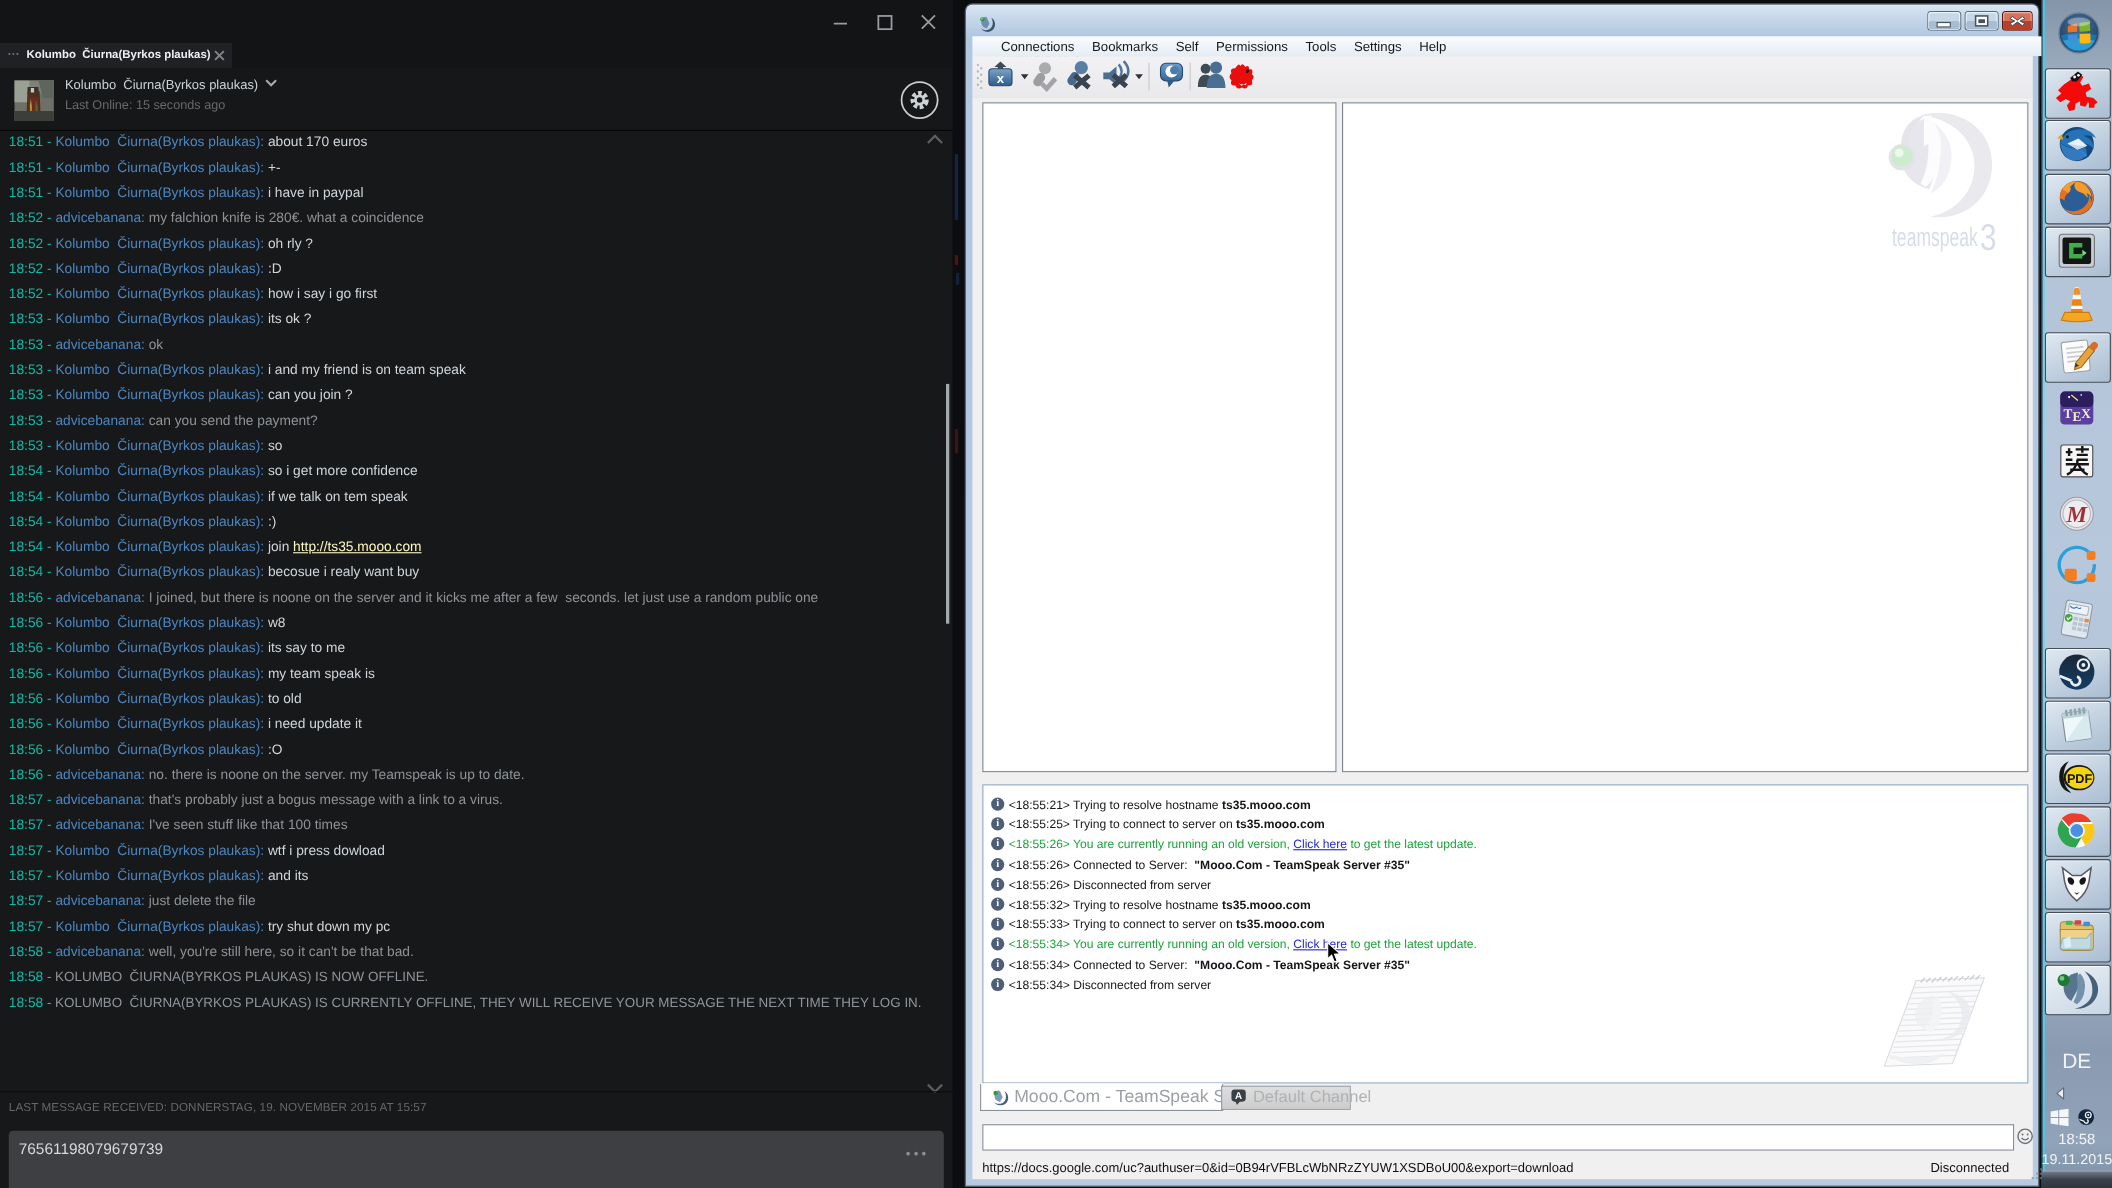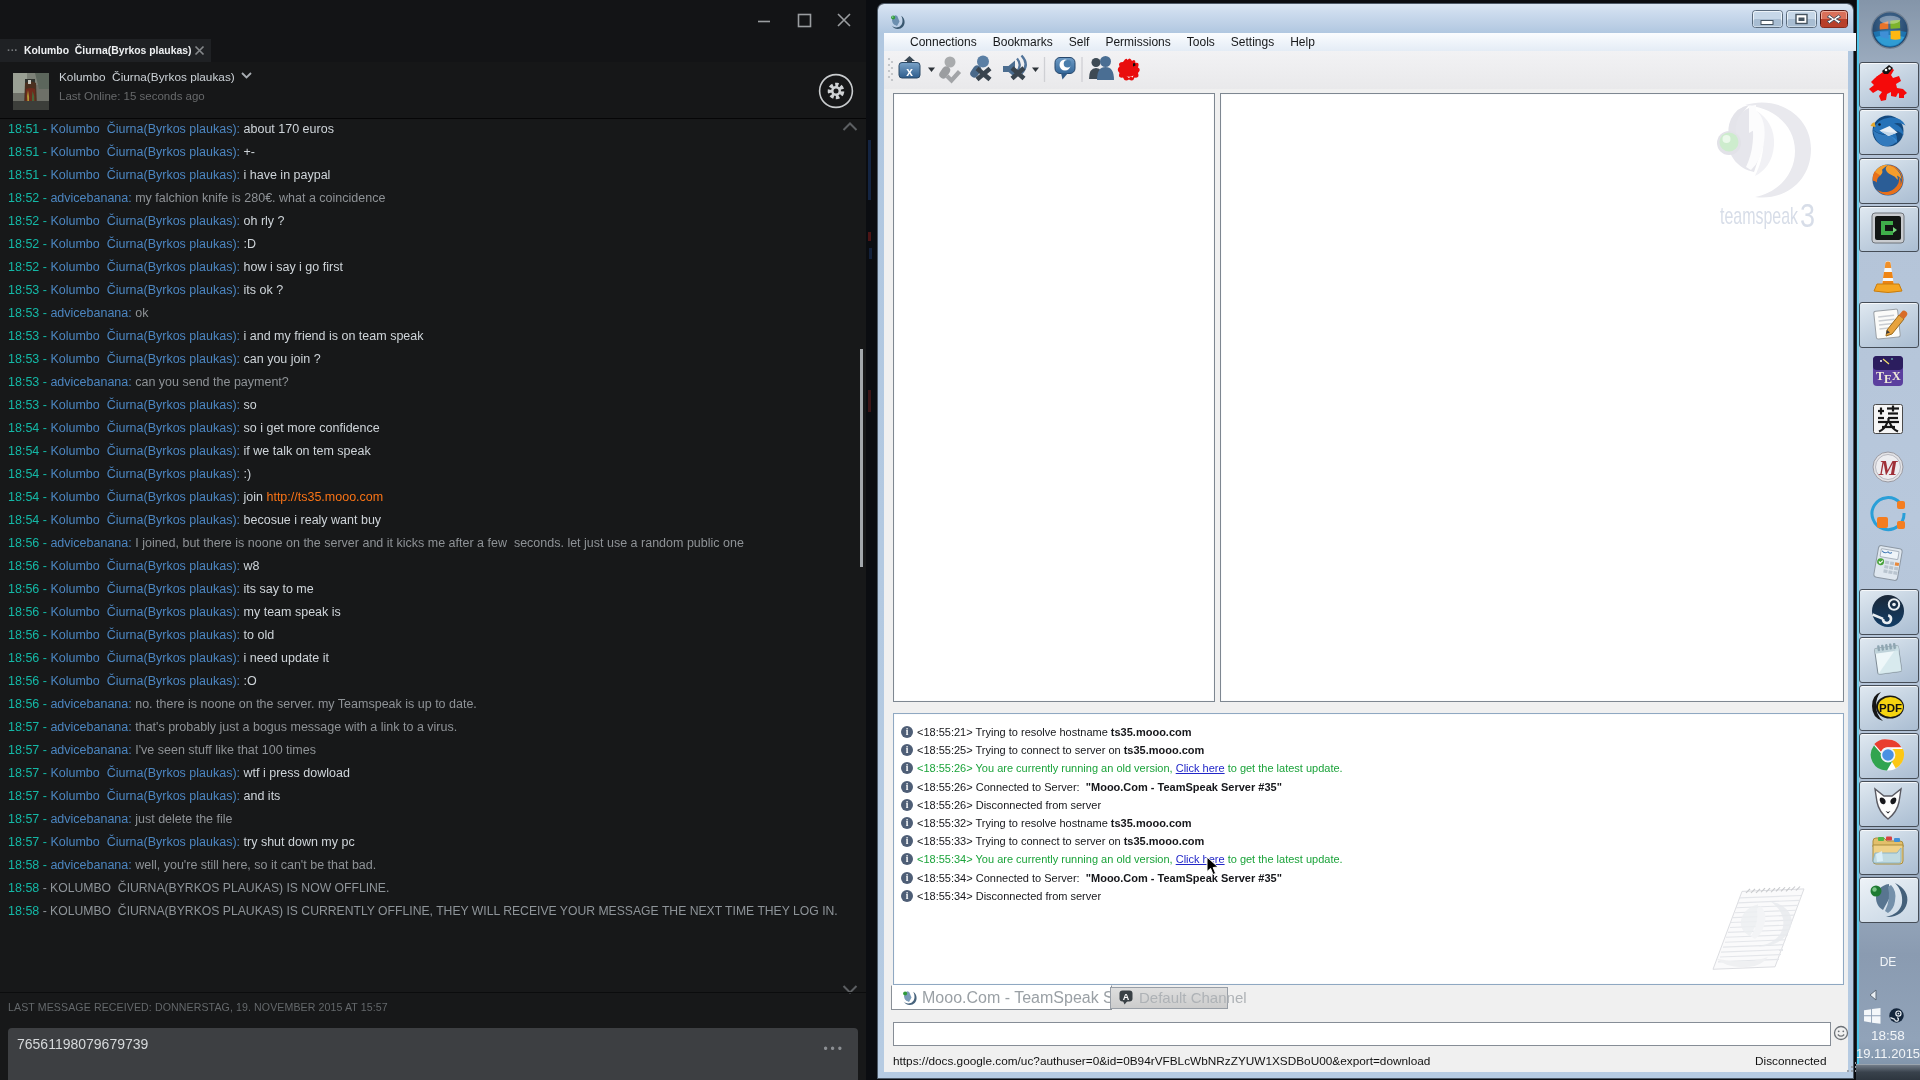--- a/index.html
+++ b/index.html
@@ -16,21 +16,21 @@
 #hdr{position:absolute;left:0;top:62px;width:866px;height:56px;background:#161718;border-bottom:1px solid #060607;}
 #ava{position:absolute;left:13px;top:11px;width:36px;height:37px;}
 #hname{position:absolute;left:59px;top:8px;font-size:11.8px;color:#ccd2d7;white-space:nowrap;}
 #hlast{position:absolute;left:59px;top:28px;font-size:11.5px;color:#67696b;}
 .msgs{position:absolute;left:0;top:118px;width:858px;}
 .r{height:23px;line-height:23px;font-size:12.5px;padding-left:8px;white-space:nowrap;color:#cfd5da;}
 .t{color:#14b8a6;}
 .n{color:#4c86c1;}
 .g{color:#8e9296;}
 .cap{color:#8e9499;font-size:12.2px;}
-.lnk{color:#f97316;}
+.lnk{color:#fef9c3;text-decoration:underline;}
 #lastmsg{position:absolute;left:8px;top:1001px;font-size:10.6px;color:#64686b;letter-spacing:0.1px;}
 #divider2{position:absolute;left:0;top:992px;width:866px;height:1px;background:#0b0c0d;}
 #inputbox{position:absolute;left:8px;top:1028px;width:850px;height:60px;border-radius:4px;background:#3d3f42;}
 #inputbox .txt{position:absolute;left:9px;top:8px;font-size:14px;color:#d6d9db;}
 #inputbox .dots3{position:absolute;right:13px;top:14px;font-size:12px;color:#8c8f93;letter-spacing:3px;}
 #scrollthumb{position:absolute;left:860px;top:349px;width:3px;height:218px;background:#a3a8ac;}
 
 #ts{position:absolute;left:878px;top:4px;width:975px;height:1074px;border-radius:6px 6px 0 0;
  background:linear-gradient(to bottom,#dae6f3 0px,#cddcee 8px,#bdd0e6 20px,#b0c7e0 29px,#b6cbe2 100%);
  box-shadow:0 0 0 1px #4e5a68;}
@@ -584,21 +584,21 @@
       </svg></div>
   <div class="ticon" style="top:877px;"><svg width="58" height="44" viewBox="0 0 58 44">
         <path d="M36 6 c9 4 14 12 12 20 -2 9 -11 15 -21 14 9 -2 15 -7 16 -14 1 -8 -2 -15 -7 -20z" fill="#44607a"></path>
         <path d="M30 7 c-8 1 -13 7 -13 14 0 5 3 10 7 12 l6 -11z" fill="#587590"></path>
         <path d="M32 8 q6 6 4 16 q-1 8 -7 12 l-3 -2 q6 -12 3 -24z" fill="#70472f" opacity="0"></path>
         <path d="M32 8 q6 6 4 16 q-1 8 -7 12 l-3 -2 q6 -12 3 -24z" fill="#7490aa"></path>
         <circle cx="17" cy="14" r="5.5" fill="#1e7a32"></circle>
         <circle cx="15.5" cy="12.5" r="2.2" fill="#7cc488"></circle>
       </svg></div>
 
-  <div class="abs" style="left:0;top:955px;width:64px;text-align:center;color:#f2f5f8;font-size:12px;">DE</div>
+  <div class="abs" style="left:0;top:955px;width:64px;text-align:center;color:#f2f5f8;font-size:19px;">DE</div>
   <div class="abs" style="left:12px;top:987px;width:10px;height:12px;">
     <svg width="10" height="12" viewBox="0 0 10 12">
         <path d="M8 1 L2 6 L8 11 Z" fill="#e9eef3" stroke="#5d6a78" stroke-width="1"></path>
       </svg>
   </div>
   <div class="abs" style="left:8px;top:1008px;width:17px;height:16px;">
     <svg width="17" height="16" viewBox="0 0 18 17">
         <g fill="#f4f7fa">
           <path d="M0 2.5 L7.5 1.3 V7.8 H0 Z"></path>
           <path d="M8.5 1.1 L17.5 0 V7.8 H8.5 Z"></path>

